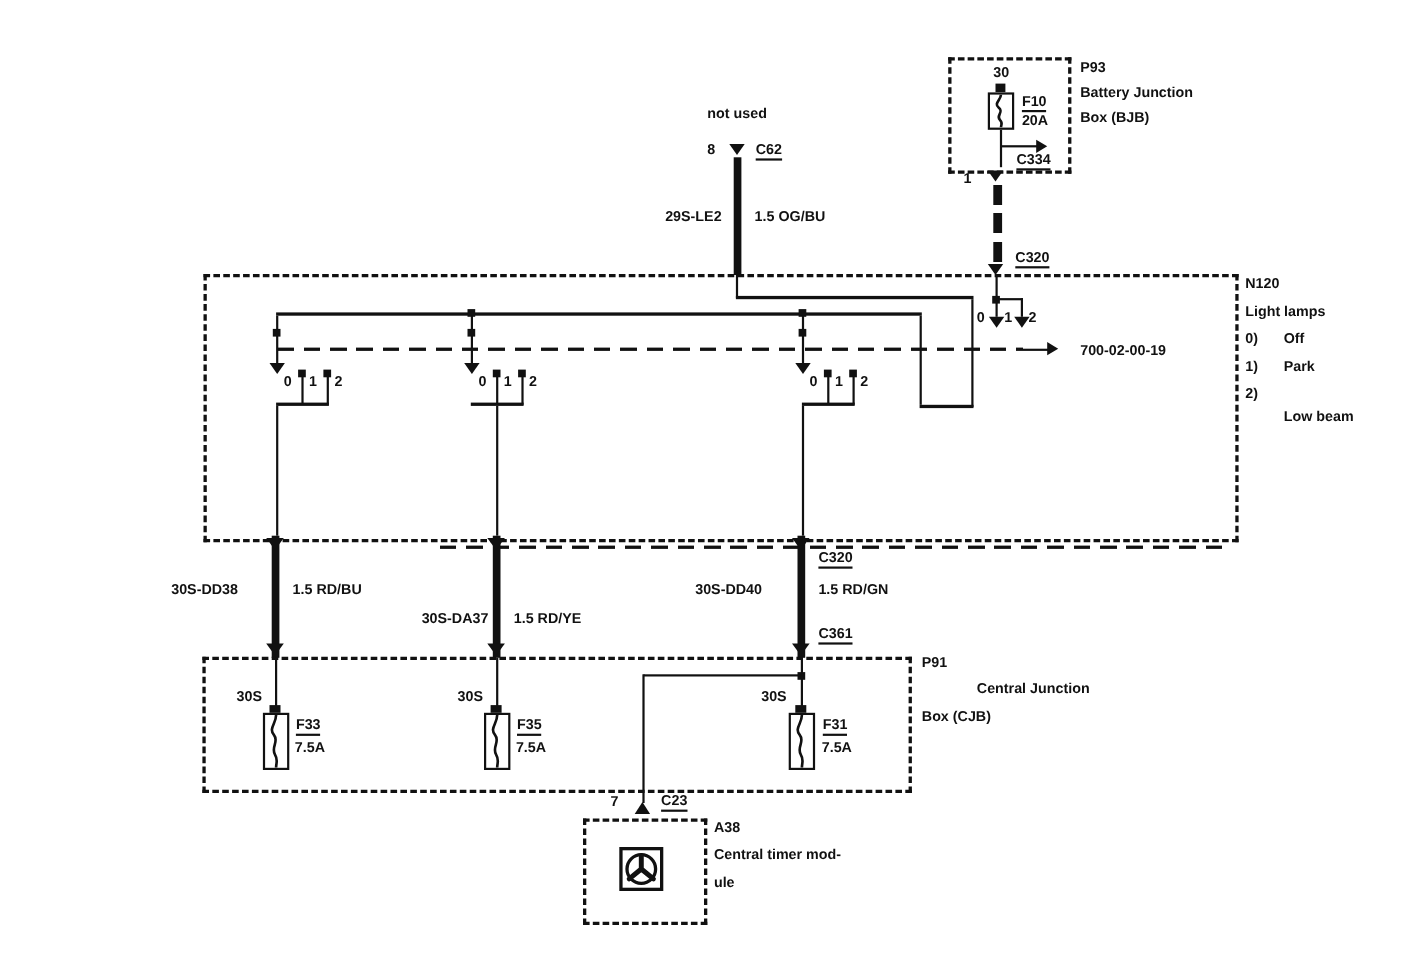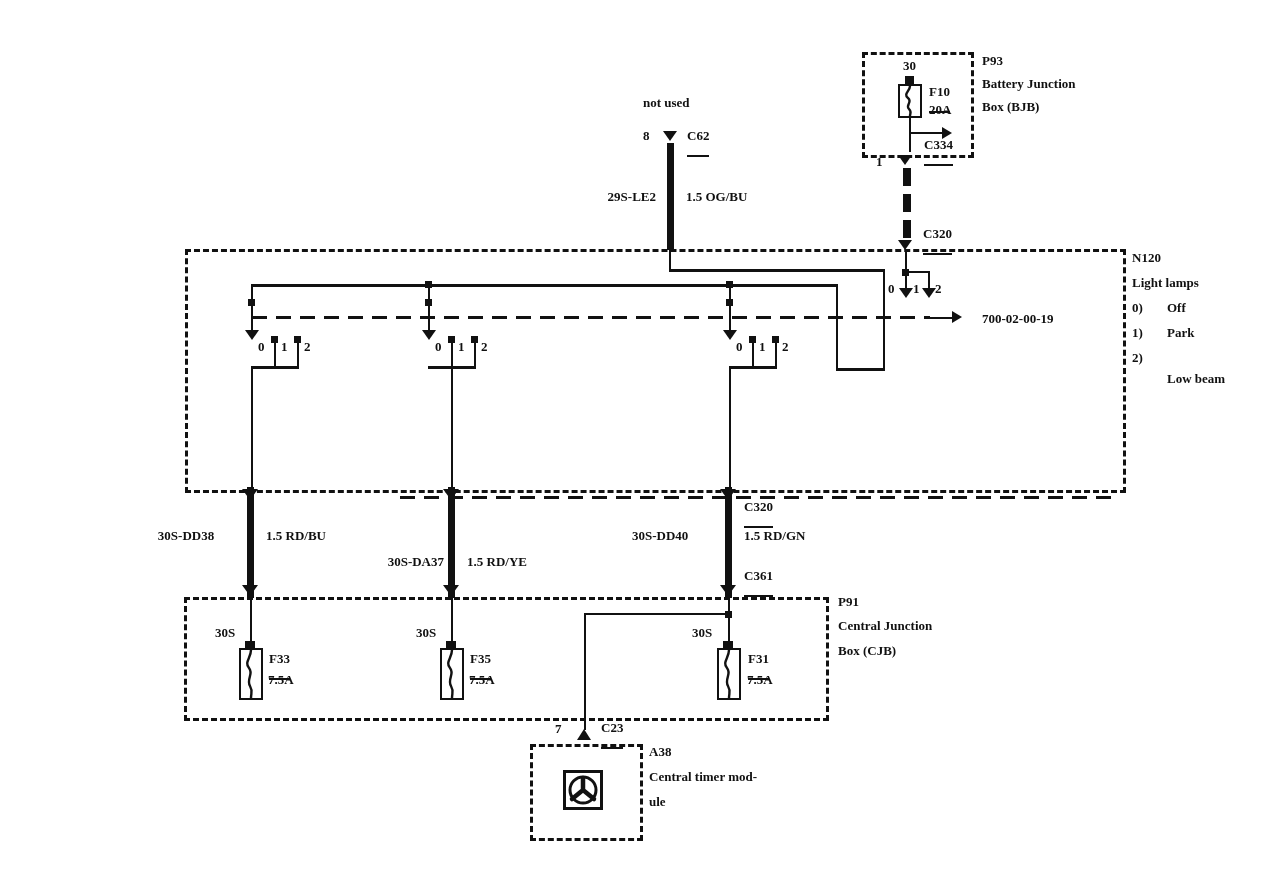--- a/index.html
+++ b/index.html
@@ -1,20 +1,20 @@
 <!DOCTYPE html>
 <html><head>
 <meta charset="utf-8">
 <style>
   html,body{margin:0;padding:0;background:#fff;}
   .stage{position:relative;width:1280px;height:880px;background:#fff;overflow:hidden;
          font-family:"Liberation Sans",sans-serif;color:#111;}
   .ttl{position:absolute;left:16px;top:4px;font-size:32px;font-weight:700;letter-spacing:0px;white-space:nowrap;}
-  .lbl{position:absolute;font-size:13px;font-weight:700;line-height:1.1;white-space:nowrap;color:#111;font-family:Liberation Serif, serif;}
-  .und{border-bottom:2px solid #111;padding-bottom:12px;}
+  .lbl{position:absolute;font-size:13px;font-weight:700;line-height:1.1;white-space:nowrap;color:#111;}
+  .und{border-bottom:2px solid #111;padding-bottom:1px;}
   .h{position:absolute;height:2px;background:#111;}
   .v{position:absolute;width:2px;background:#111;}
   .h3{position:absolute;height:3px;background:#111;}
   .tv{position:absolute;width:7px;background:#111;}
   .dot{position:absolute;width:7px;height:7px;background:#111;}
   .sq{position:absolute;background:#111;}
   .dashbox{position:absolute;border:3px dashed #111;}
   .dashh{position:absolute;height:3px;background:repeating-linear-gradient(90deg,#111 0 15px,transparent 15px 24px);}
   .dashv{position:absolute;width:8px;background:repeating-linear-gradient(180deg,#111 0 18px,transparent 18px 26px);}
   .tri-d{position:absolute;width:0;height:0;border-left:7px solid transparent;border-right:7px solid transparent;border-top:10px solid #111;}
@@ -151,21 +151,21 @@
 
   <div class="lbl" style="left:145px;top:529px;width:82px;text-align:center;">30S-DD38</div>
   <div class="lbl" style="left:266px;top:529px;">1.5 RD/BU</div>
   <div class="lbl" style="left:362px;top:555px;width:82px;text-align:right;">30S-DA37</div>
   <div class="lbl" style="left:467px;top:555px;">1.5 RD/YE</div>
   <div class="lbl" style="left:632px;top:529px;width:82px;text-align:left;">30S-DD40</div>
   <div class="lbl" style="left:744px;top:529px;">1.5 RD/GN</div>
 
   <div class="dashbox" style="left:184px;top:597px;width:639px;height:118px;"></div>
   <div class="lbl" style="left:838px;top:595px;">P91</div>
-  <div class="lbl" style="left:838px;top:619px;">Central Junction</div>
+  <div class="lbl" style="left:888px;top:619px;">Central Junction</div>
   <div class="lbl" style="left:838px;top:644px;">Box (CJB)</div>
 
   <div class="v" style="left:250px;top:598px;height:44px;"></div>
   <div class="v" style="left:451px;top:598px;height:44px;"></div>
   <div class="v" style="left:728px;top:598px;height:44px;"></div>
 
   <div class="lbl" style="left:215px;top:626px;">30S</div>
   <div class="lbl" style="left:416px;top:626px;">30S</div>
   <div class="lbl" style="left:692px;top:626px;">30S</div>
 

